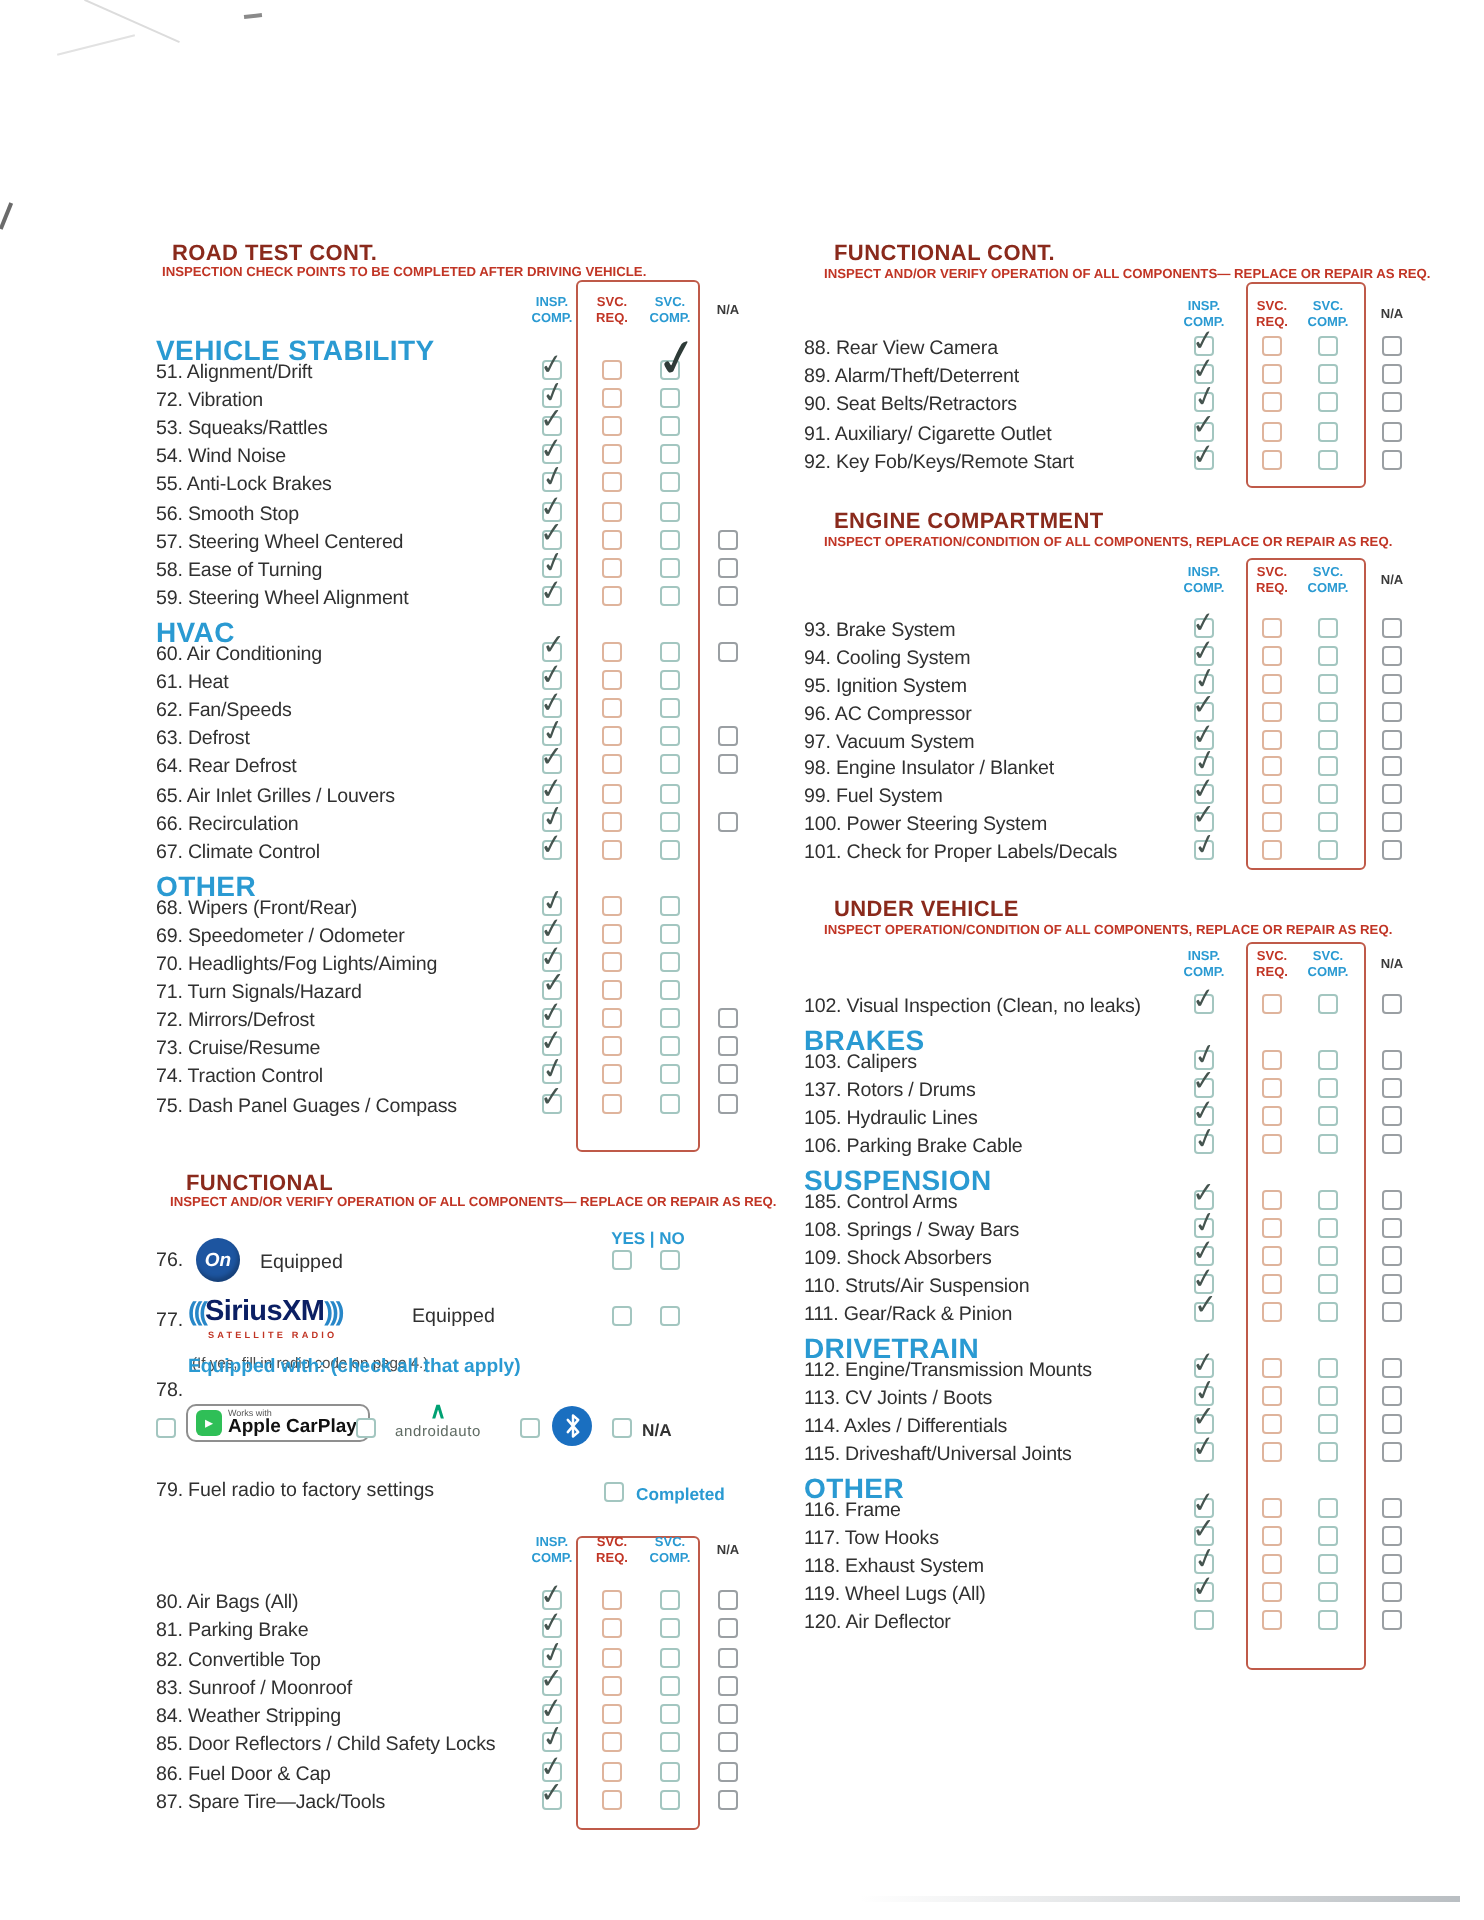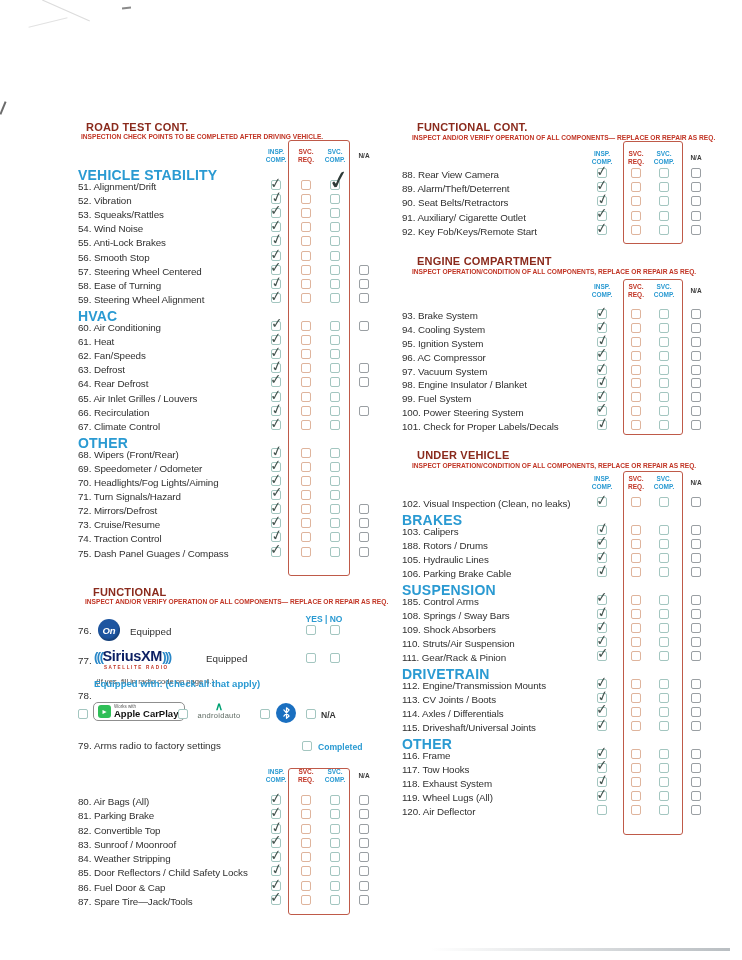--- a/index.html
+++ b/index.html
@@ -195,21 +195,21 @@
           <div class="item-label">51. Alignment/Drift</div>
           <div class="box box-insp">
             <div class="check">✓</div>
           </div>
           <div class="box box-req"></div>
           <div class="box box-comp">
             <div class="check big">✓</div>
           </div>
         </div>
         <div class="row">
-          <div class="item-label">52. Vibration</div>
+          <div class="item-label">72. Vibration</div>
           <div class="box box-insp">
             <div class="check">✓</div>
           </div>
           <div class="box box-req"></div>
           <div class="box box-comp"></div>
         </div>
         <div class="row">
           <div class="item-label">53. Squeaks/Rattles</div>
           <div class="box box-insp">
             <div class="check">✓</div>
@@ -681,21 +681,21 @@
         <div class="row">
           <div class="item-label">103. Calipers</div>
           <div class="box box-insp">
             <div class="check">✓</div>
           </div>
           <div class="box box-req"></div>
           <div class="box box-comp"></div>
           <div class="box box-na"></div>
         </div>
         <div class="row">
-          <div class="item-label">188. Rotors / Drums</div>
+          <div class="item-label">137. Rotors / Drums</div>
           <div class="box box-insp">
             <div class="check">✓</div>
           </div>
           <div class="box box-req"></div>
           <div class="box box-comp"></div>
           <div class="box box-na"></div>
         </div>
         <div class="row">
           <div class="item-label">105. Hydraulic Lines</div>
           <div class="box box-insp">
@@ -892,18 +892,18 @@
     <span class="box fbox" style="left:182px;top:131px"></span>
     <span class="bt" style="left:198px;top:125px">
       <svg viewBox="0 0 12 16" width="11" height="14">
         <path d="M3 4.5 L9 11.5 L6 14 L6 2 L9 4.5 L3 11.5" stroke="#ffffff" fill="none" stroke-width="1.4" stroke-linejoin="round" stroke-linecap="round"></path>
       </svg>
     </span>
     <span class="box fbox" style="left:228px;top:131px"></span>
     <span class="fna" style="left:243px;top:132px">N/A</span>
 
     <span class="fnum" style="left:0;top:162px">79.</span>
-    <span class="flabel" style="left:16px;top:162px">Arms radio to factory settings</span>
+    <span class="flabel" style="left:16px;top:162px">Fuel radio to factory settings</span>
     <span class="box fbox" style="left:224px;top:163px"></span>
     <span class="completed" style="left:240px;top:164px">Completed</span>
   </div>
 
 </div>
 
 </body></html>

